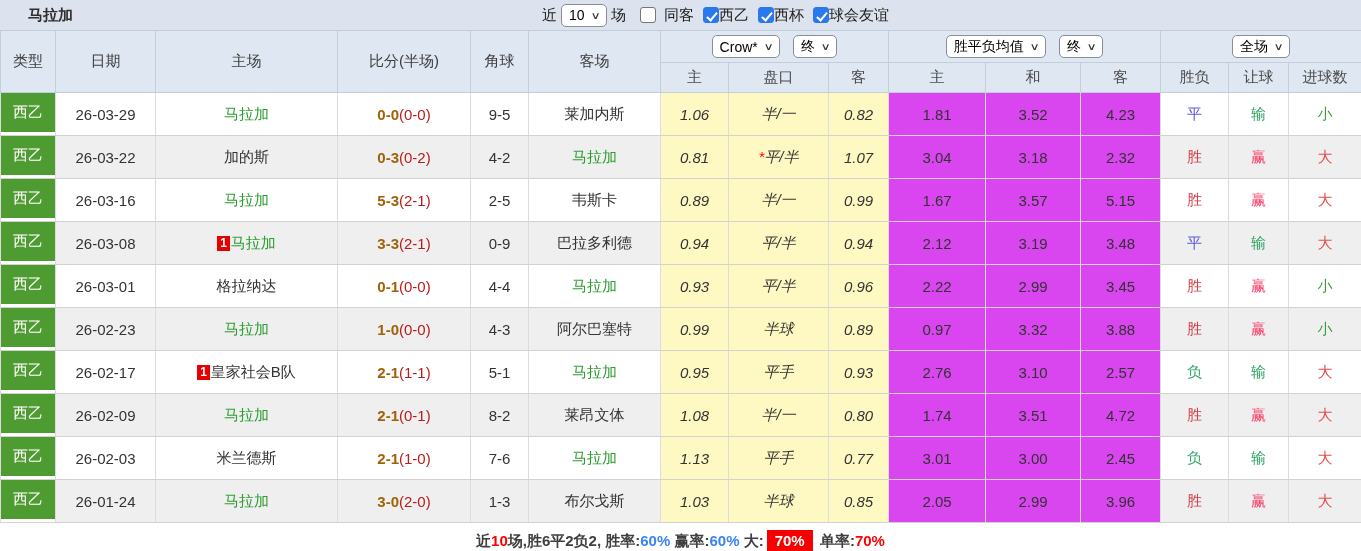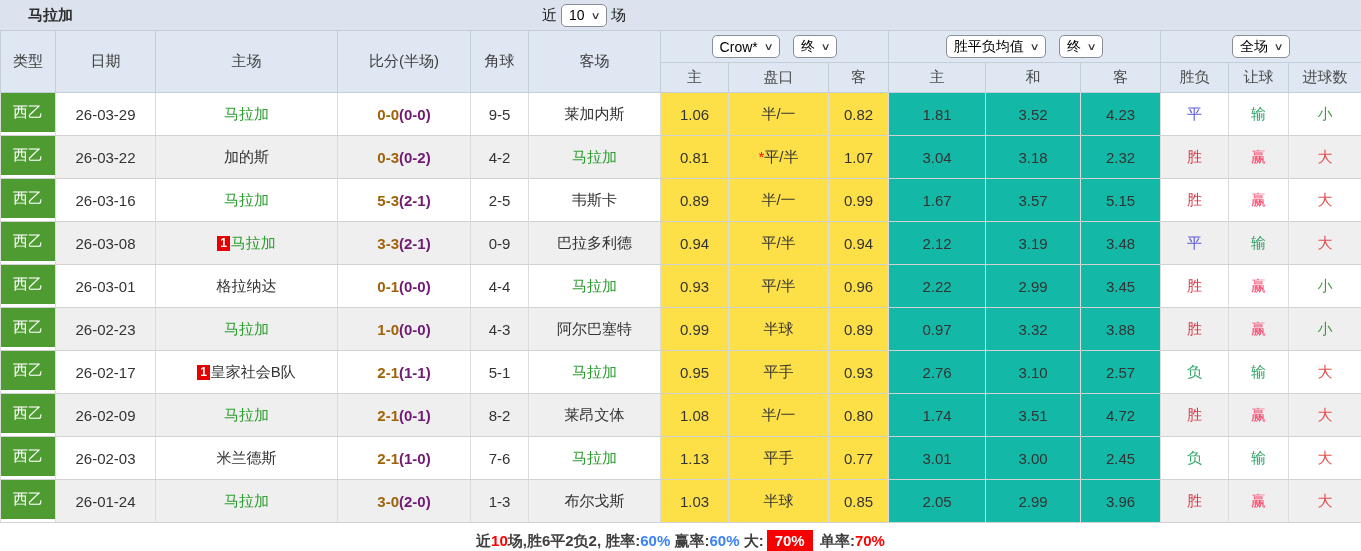--- a/index.html
+++ b/index.html
@@ -24,28 +24,28 @@
 
   
   table { width:1361px; border-collapse:collapse; table-layout:fixed; }
   thead th { background:#dee7f2; color:#3d3d3d; font-weight:normal; font-size:15px; border:1px solid #c4cedb; }
   thead tr.selrow th { height:32px; }
   thead tr.subrow th { height:30px; color:#4a4a4a; }
   .selgroup { display:flex; align-items:center; justify-content:center; gap:13px; }
 
   tbody td { font-size:15px; color:#333; text-align:center; height:41px; border-right:1px solid #dcdcdc; border-left:1px solid #dcdcdc; border-bottom:1px solid #d2d2d2; background:#fff; padding:0; }
   tbody tr:nth-child(even) td { background:#efefef; }
-  tbody tr td.cream { background:#fde047; }
-  tbody tr td.avgc  { background:#14b8a6; }
+  tbody tr td.cream { background:#fef9c3;font-style:italic; }
+  tbody tr td.avgc  { background:#d946ef; }
 
   .type-cell { background:#fff !important; padding:0 !important; }
   .type-badge { height:39px; margin:0 0 3px 0; background:#4e9b31; color:#fff; display:flex; align-items:center; justify-content:center; font-size:15px; }
   .team-green { color:#2f9d32; }
   .ft { color:#a16207; font-weight:bold; }
-  .ht { color:#701a75;font-weight:bold; }
+  .ht { color:#b91c1c; }
   .badge1 { display:inline-block; background:#e60000; color:#fff; font-size:12px; line-height:15px; padding:0 3px; margin-right:1px; font-weight:bold; vertical-align:1px; }
   .star { color:#ff0000; }
 
   .v-blue  { color:#5b5bd6; }
   .v-red   { color:#d43a45; }
   .v-pink  { color:#f83e66; }
   .v-red2  { color:#e54d4d; }
   .v-green { color:#2fa365; }
   .v-green2{ color:#3b9b3b; }
 
@@ -63,20 +63,41 @@
 
   <div class="titlebar">
     <span class="title">马拉加</span>
     <div class="controls">
       <span class="txt">近</span>
       <span class="mini-select">
         <span>10</span>
         <span class="chev">∨</span>
       </span>
       <span class="txt">场</span>
+      <span style="display:flex;align-items:center;">
+  <span class="cb-item">
+    <span class="cb"></span>
+    <span class="cb-label">同客</span>
+  </span>
+
+  <span class="cb-item">
+    <span class="cb checked"></span>
+    <span class="cb-label">西乙</span>
+  </span>
+
+  <span class="cb-item">
+    <span class="cb checked"></span>
+    <span class="cb-label">西杯</span>
+  </span>
+
+  <span class="cb-item">
+    <span class="cb checked"></span>
+    <span class="cb-label">球会友谊</span>
+  </span>
+</span>
     </div>
   </div>
 
   <table>
     <colgroup>
       <col style="width:55px">
         <col style="width:100px">
         <col style="width:182px">
         <col style="width:133px">
       <col style="width:58px">

